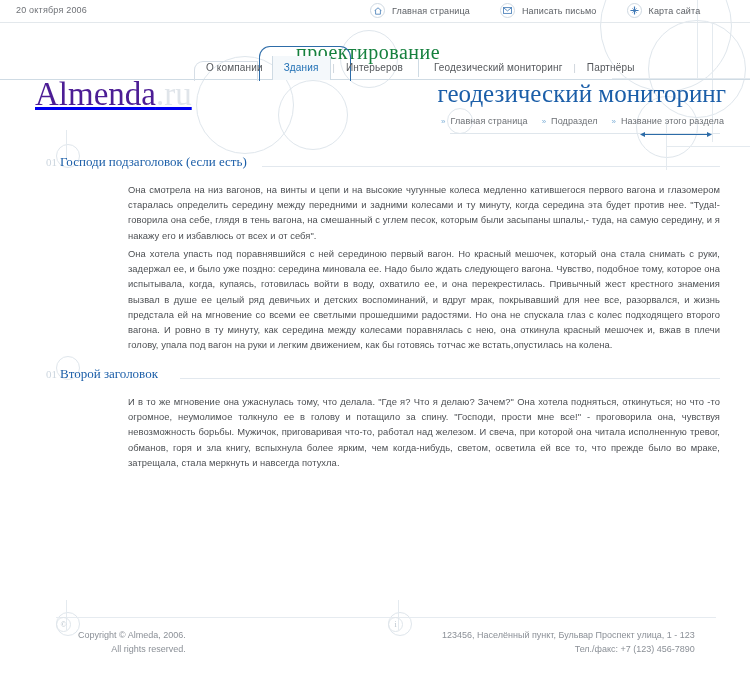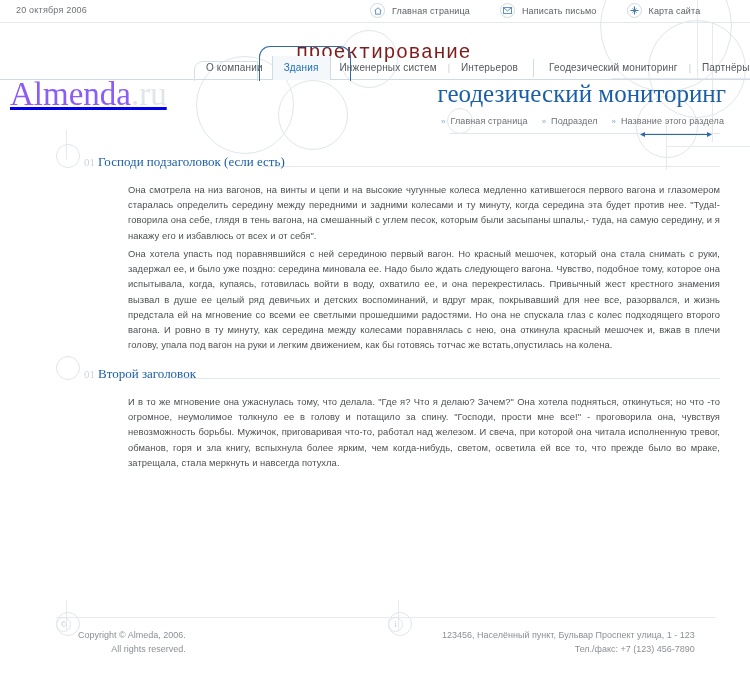--- a/index.html
+++ b/index.html
@@ -144,39 +144,39 @@
     padding: 0 2px;
   }
   .nav .vsep {
     width: 1px; height: 18px;
     background: #cfdbe4;
     margin: 0 6px;
   }
   .watermark {
     position: absolute;
     left: 296px; top: 41px;
-    font-family: Liberation Mono, monospace;
+    font-family: Liberation Serif, serif;
     font-size: 20px;
-    color: #7f1d1d;
+    color: #15803d;
     letter-spacing: .5px;
     white-space: nowrap;
     z-index: 4;
   }
 
   
   .logo {
     position: absolute;
     left: 10px; top: 78px;
     font-family: "Liberation Serif", serif;
     font-size: 33px;
     line-height: 1;
     white-space: nowrap;
     z-index: 7;
   }
-  .logo .b { color: #8b5cf6; }
+  .logo .b { color: #4c1d95; margin-left: 25px; }
   .logo .g { color: #e0e5ea; }
 
   
   .ptitle {
     position: absolute;
     right: 24px; top: 80px;
     font-family: "Liberation Serif", serif;
     font-size: 25px;
     color: #1b5ea8;
     white-space: nowrap;
@@ -225,21 +225,20 @@
     left: 46px;
     display: flex;
     align-items: baseline;
     z-index: 6;
   }
   .sect-num {
     font-family: "Liberation Serif", serif;
     font-size: 11px;
     color: #ccd6df;
     margin-right: 3px;
-    margin-left: 38px;
   }
   .sect-title {
     font-family: "Liberation Serif", serif;
     font-size: 13px;
     color: #1b5ea8;
     white-space: nowrap;
   }
   .sect-rule {
     position: absolute;
     height: 1px;
@@ -349,21 +348,20 @@
 
   <div class="watermark">проектирование</div>
 
   <div class="navwrap">
     <div class="navline"></div>
     <div class="navtabcurve2"></div>
     <div class="navtabcurve"></div>
     <div class="nav">
       <a href="#">О компании</a>
       <a href="#" class="active">Здания</a>
-      <a href="#">Инженерных систем</a>
       <span class="sep">|</span>
       <a href="#">Интерьеров</a>
       <span class="vsep"></span>
       <a href="#">Геодезический мониторинг</a>
       <span class="sep">|</span>
       <a href="#">Партнёры</a>
 
     </div>
   </div>
 

